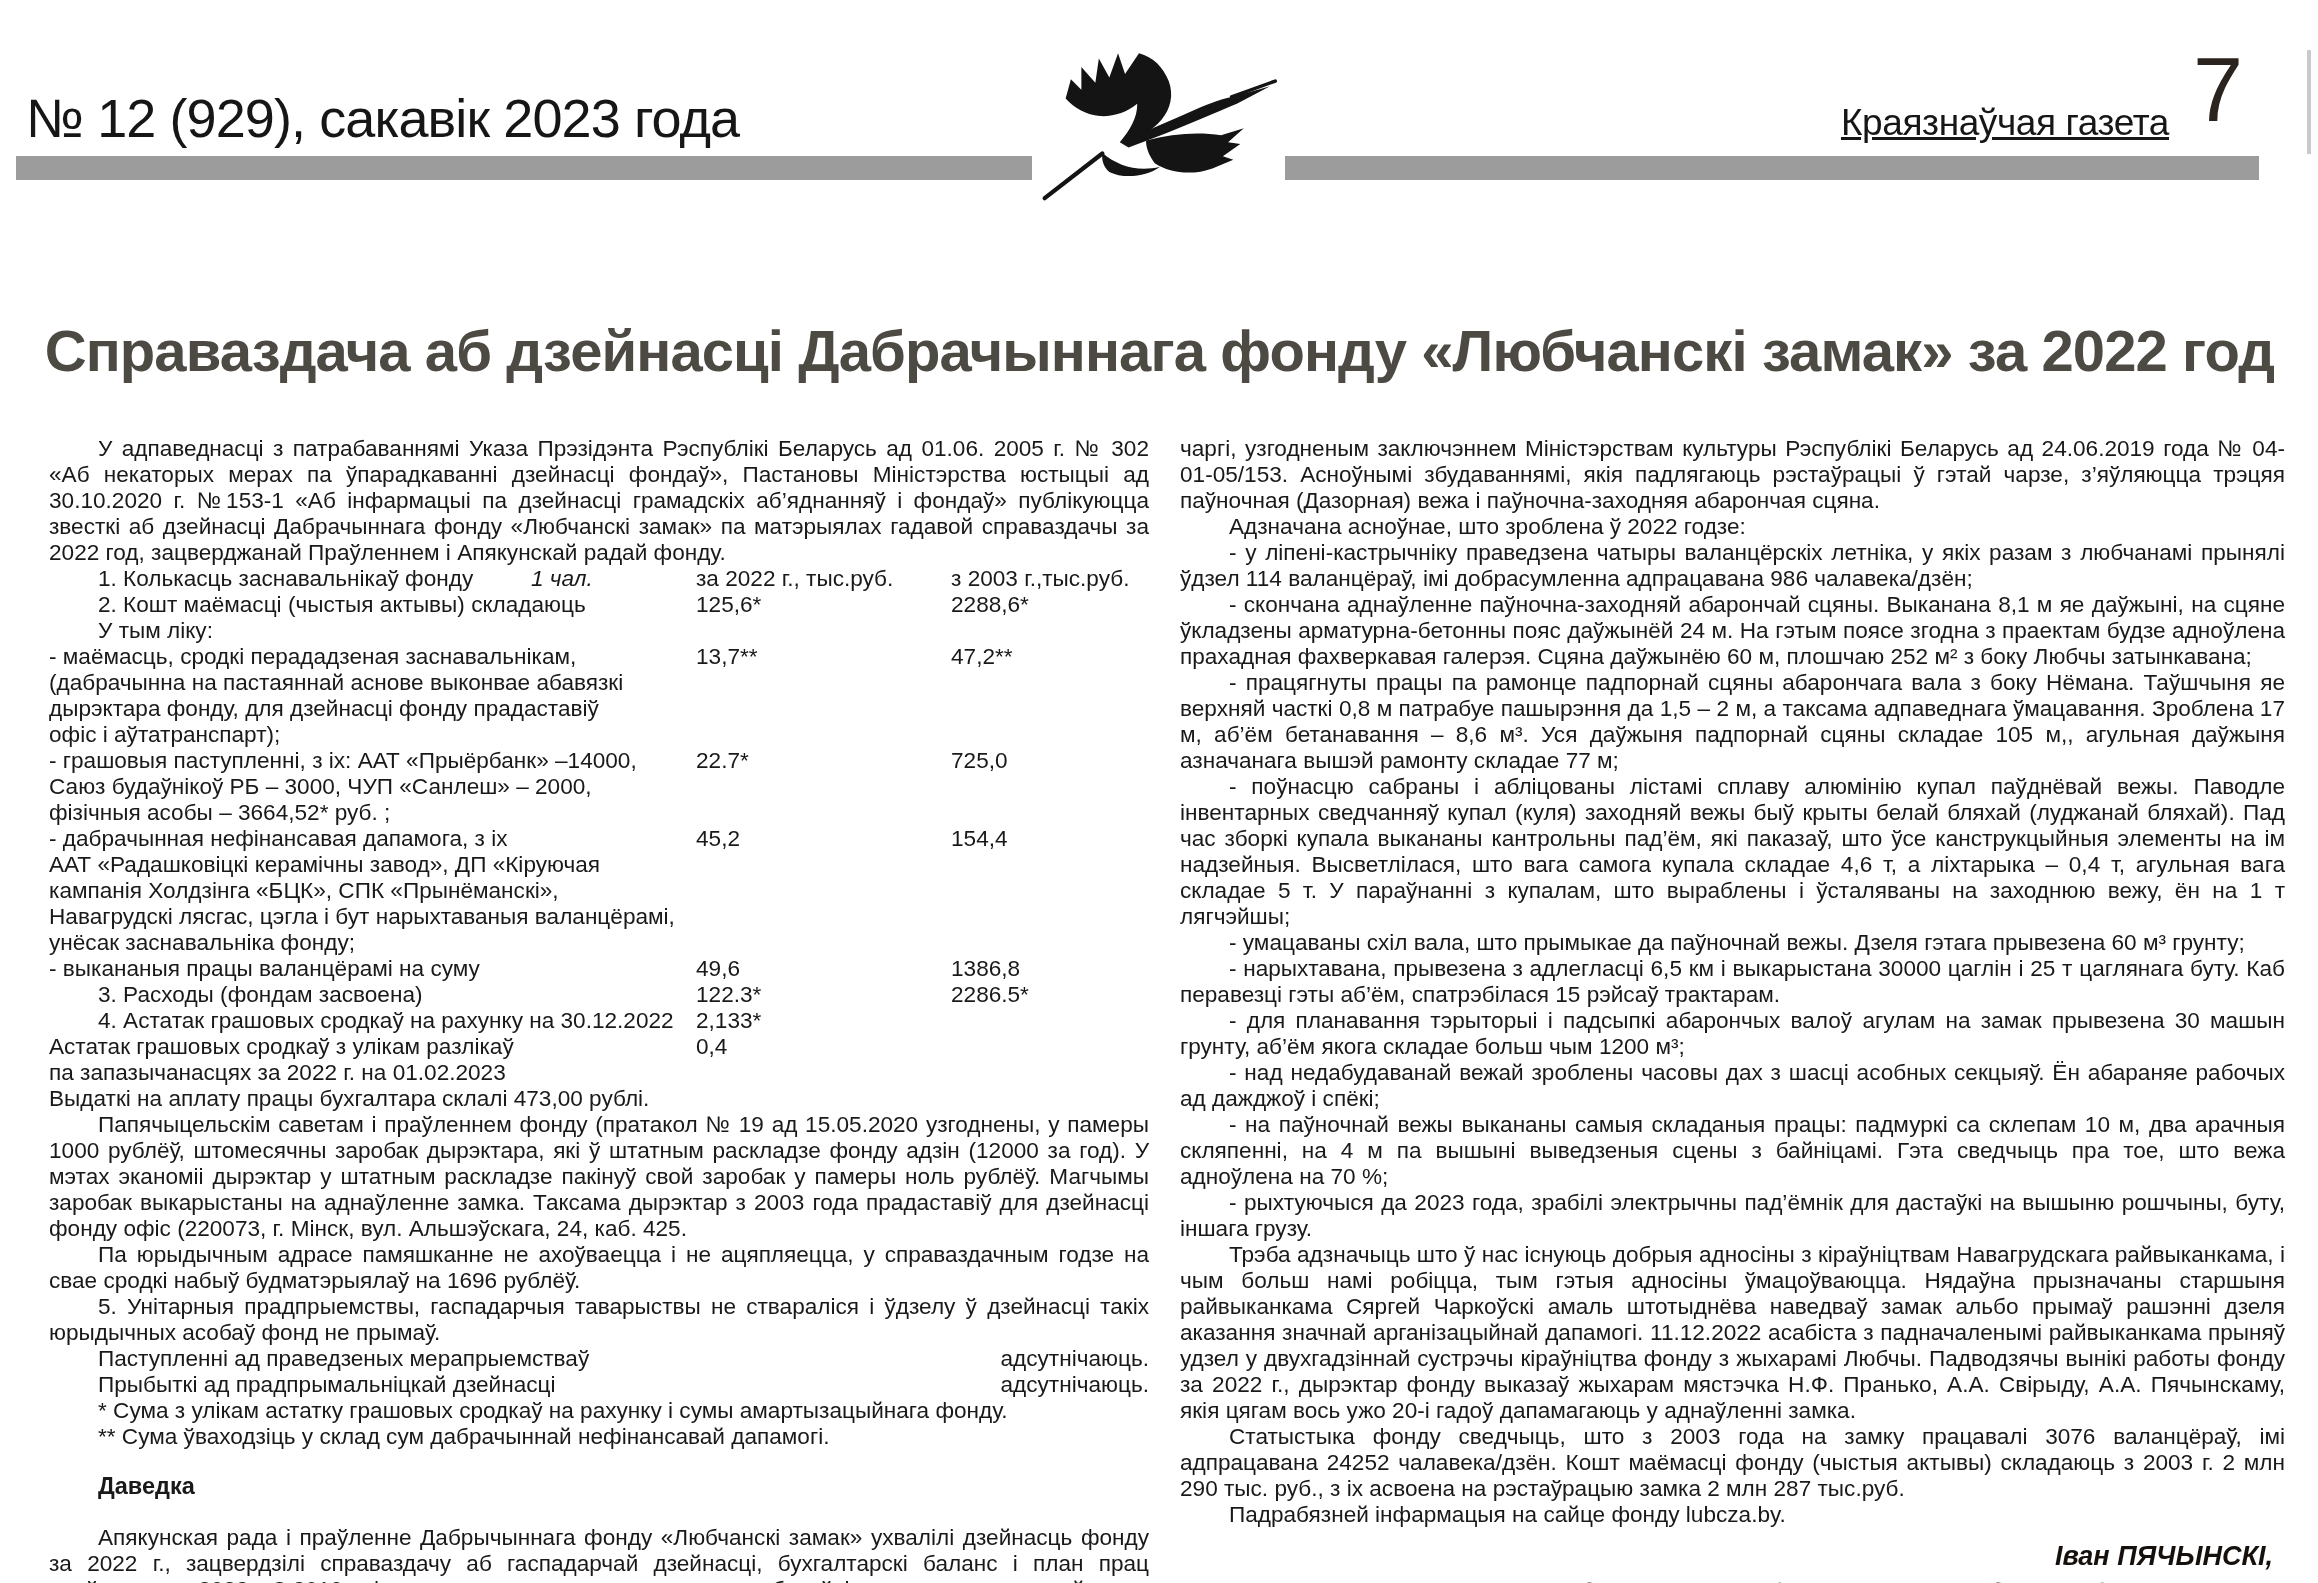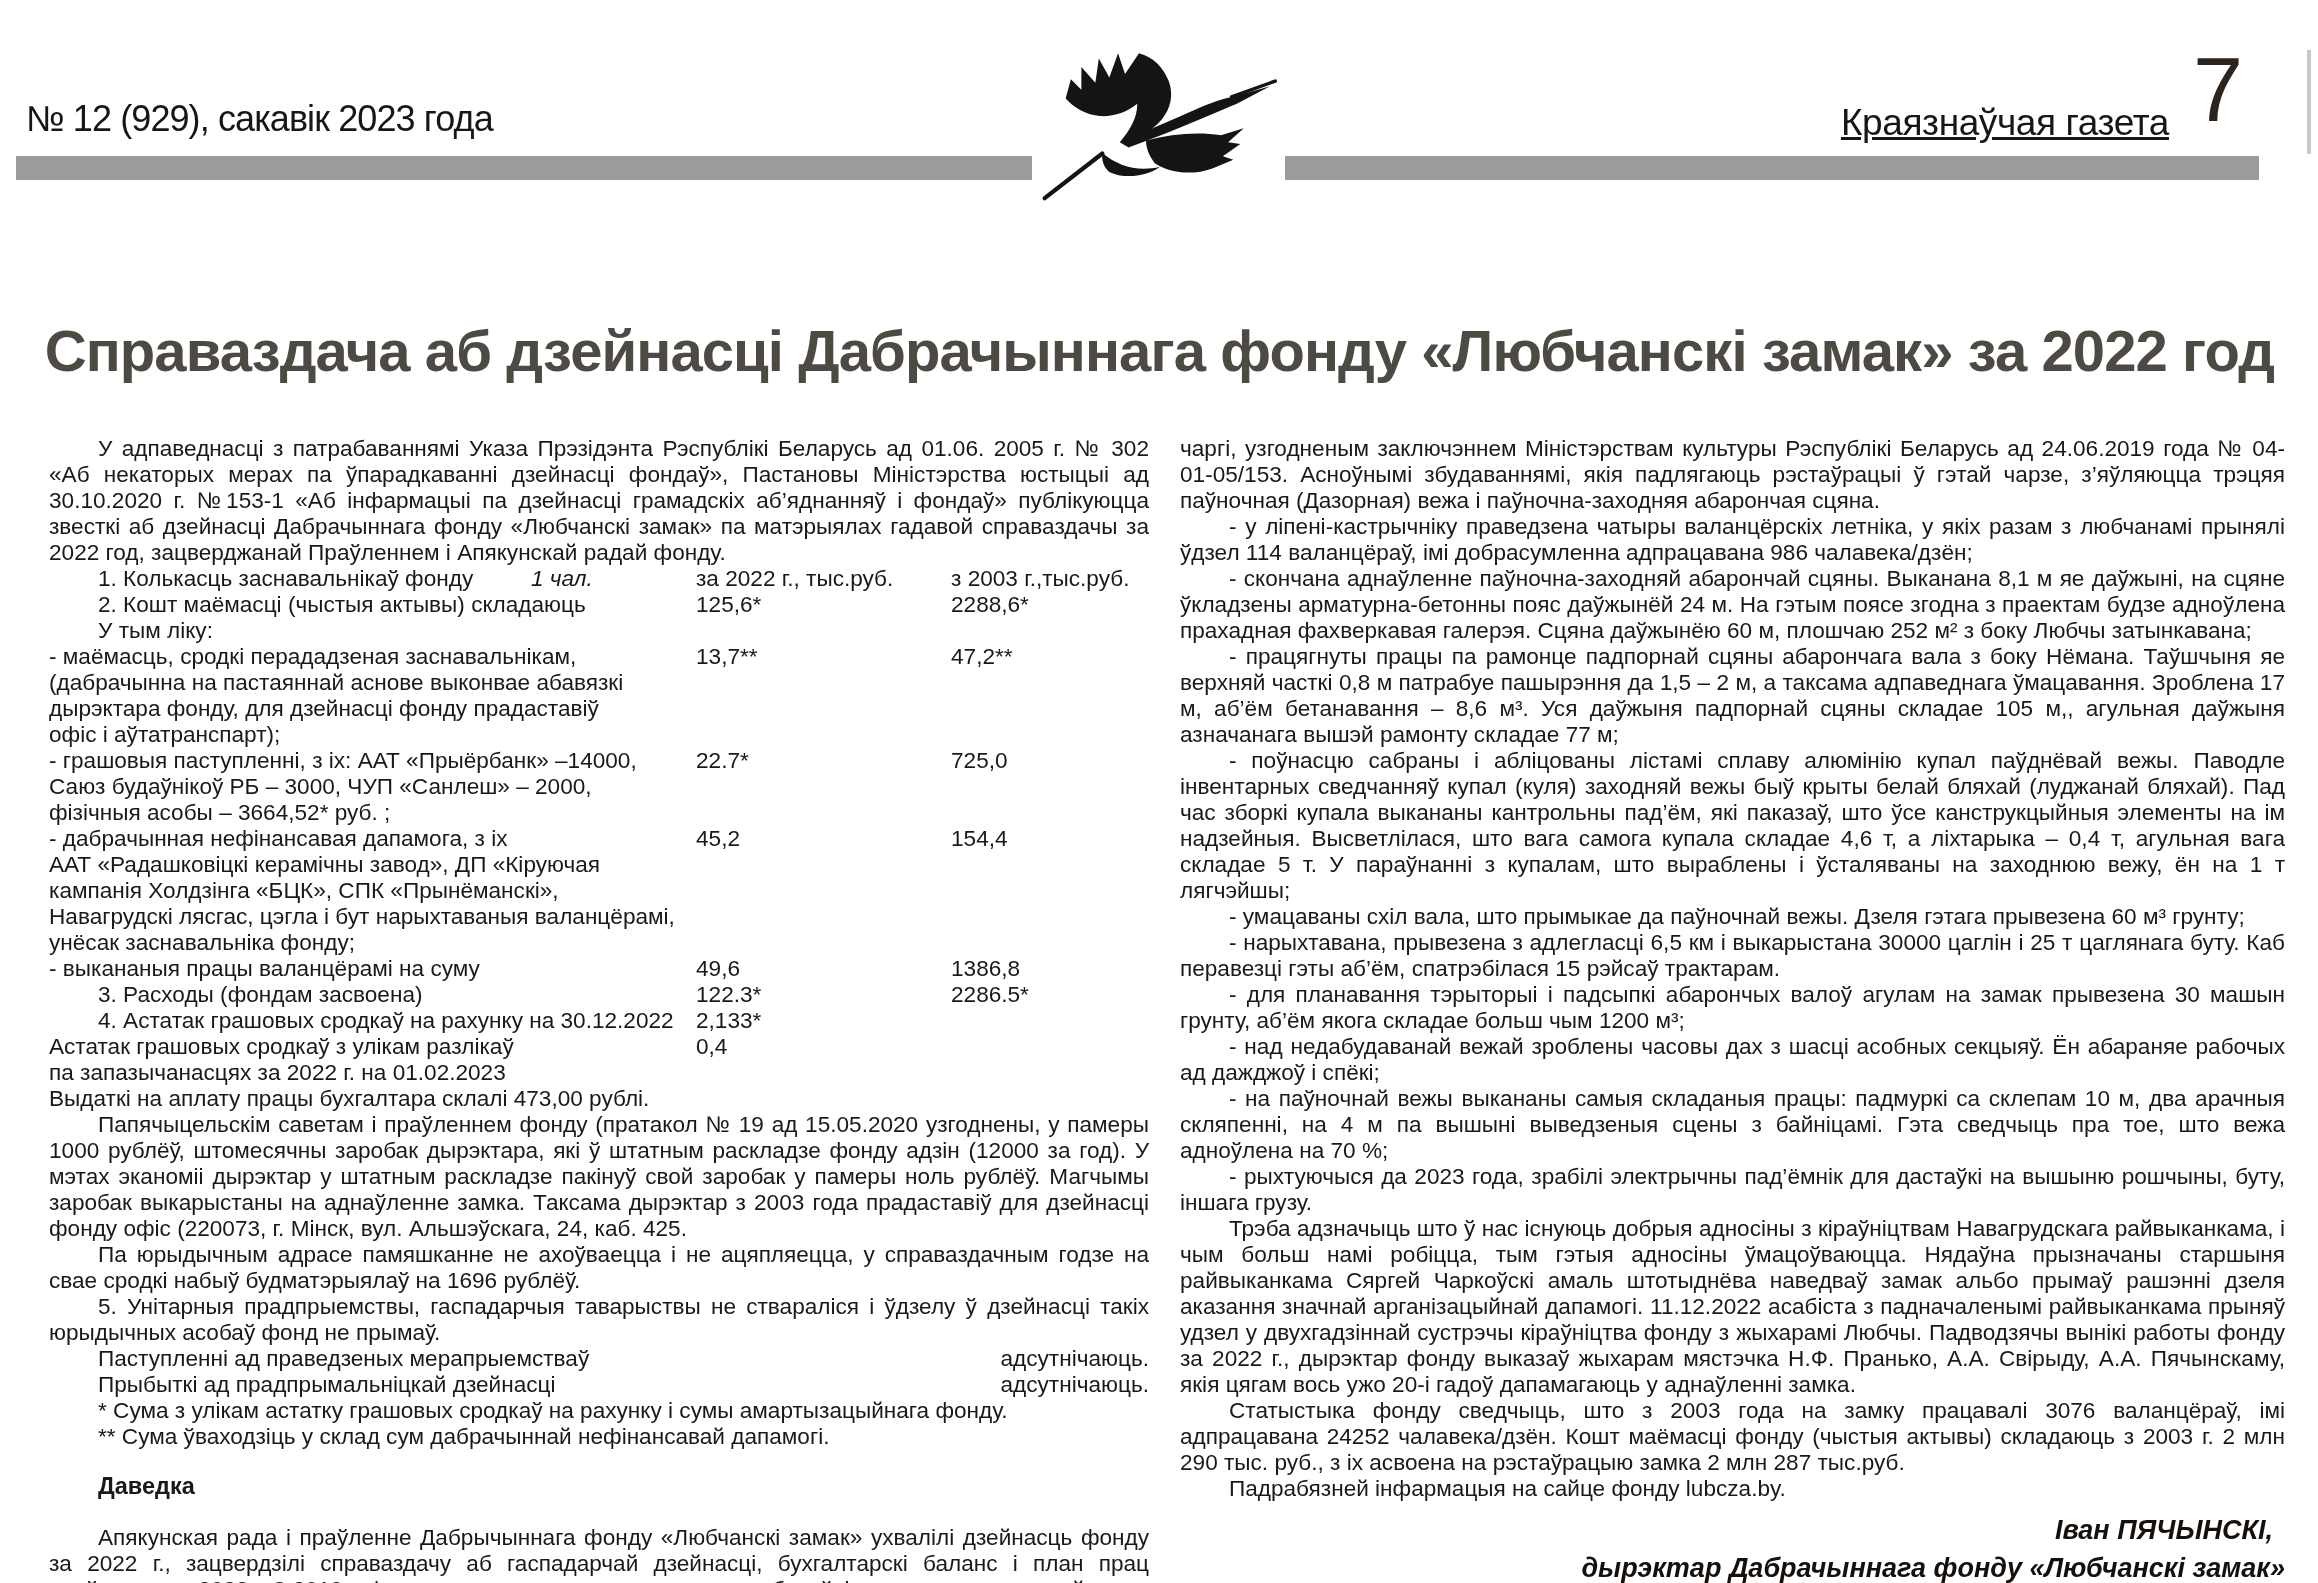--- a/index.html
+++ b/index.html
@@ -1,19 +1,19 @@
 <!DOCTYPE html>
 <html style="font-size:14px"><head>
 <meta charset="utf-8">
 <style>
   html,body{margin:0;padding:0;background:#ffffff;}
   .page{position:relative;width:2319px;height:1583px;background:#ffffff;overflow:hidden;
         font-family:"Liberation Sans","DejaVu Sans",sans-serif;color:#191919;}
   
-  .issue{position:absolute;left:26px;top:96px;font-size:36px;line-height:45px;
+  .issue{position:absolute;left:26px;top:96px;font-size:54px;line-height:45px;
          letter-spacing:-0.9px;color:#161616;white-space:nowrap;}
   .masthead{position:absolute;right:150px;top:103px;font-size:37px;line-height:40px;
             letter-spacing:-0.4px;color:#161616;white-space:nowrap;text-decoration:underline;}
   .pagenum{position:absolute;left:2193px;top:42px;font-size:90px;line-height:96px;
            font-weight:400;color:#2b241e;}
   .rule{position:absolute;top:156px;height:23.5px;background:#9c9c9c;}
   .rule-left{left:15.6px;width:1016px;}
   .rule-right{left:1285px;width:974px;}
   .corner-mark{position:absolute;left:2307px;top:50px;width:3.5px;height:104px;background:#c9c9c9;}
   .logo{position:absolute;left:1015px;top:43px;width:262px;height:167px;}
@@ -171,20 +171,21 @@
     <div class="trow indent">
       <span class="lbl">** Сума ўваходзіць у склад сум дабрачыннай нефінансавай дапамогі.</span>
     </div>
 
     <p class="ref-heading">Даведка</p>
     <p class="ind">Апякунская рада і праўленне Дабрычыннага фонду «Любчанскі замак» ухвалілі дзейнасць фонду за 2022 г., зацвердзілі справаздачу аб гаспадарчай дзейнасці, бухгалтарскі баланс і план прац праўлення на 2023 г. З 2019 г. фондам выконваюцца працы згодна з будаўнічым праектам першай</p>
   </div>
 
   <div class="col col-right">
     <p class="cont">чаргі, узгодненым заключэннем Міністэрствам культуры Рэспублікі Беларусь ад 24.06.2019 года № 04-01-05/153. Асноўнымі збудаваннямі, якія падлягаюць рэстаўрацыі ў гэтай чарзе, з’яўляюцца трэцяя паўночная (Дазорная) вежа і паўночна-заходняя абарончая сцяна.</p>
+    <p class="ind">Адзначана асноўнае, што зроблена ў 2022 годзе:</p>
     <p class="ind">- у ліпені-кастрычніку праведзена чатыры валанцёрскіх летніка, у якіх разам з любчанамі прынялі ўдзел 114 валанцёраў, імі добрасумленна адпрацавана 986 чалавека/дзён;</p>
     <p class="ind">- скончана аднаўленне паўночна-заходняй абарончай сцяны. Выканана 8,1 м яе даўжыні, на сцяне ўкладзены арматурна-бетонны пояс даўжынёй 24 м. На гэтым поясе згодна з праектам будзе адноўлена прахадная фахверкавая галерэя. Сцяна даўжынёю 60 м, плошчаю 252 м² з боку Любчы затынкавана;</p>
     <p class="ind">- працягнуты працы па рамонце падпорнай сцяны абарончага вала з боку Нёмана. Таўшчыня яе верхняй часткі 0,8 м патрабуе пашырэння да 1,5 – 2 м, а таксама адпаведнага ўмацавання. Зроблена 17 м, аб’ём бетанавання – 8,6 м³. Уся даўжыня падпорнай сцяны складае 105 м,, агульная даўжыня азначанага вышэй рамонту складае 77 м;</p>
     <p class="ind">- поўнасцю сабраны і абліцованы лістамі сплаву алюмінію купал паўднёвай вежы. Паводле інвентарных сведчанняў купал (куля) заходняй вежы быў крыты белай бляхай (луджанай бляхай). Пад час зборкі купала выкананы кантрольны пад’ём, які паказаў, што ўсе канструкцыйныя элементы на ім надзейныя. Высветлілася, што вага самога купала складае 4,6 т, а ліхтарыка – 0,4 т, агульная вага складае 5 т. У параўнанні з купалам, што выраблены і ўсталяваны на заходнюю вежу, ён на 1 т лягчэйшы;</p>
     <p class="ind">- умацаваны схіл вала, што прымыкае да паўночнай вежы. Дзеля гэтага прывезена 60 м³ грунту;</p>
     <p class="ind">- нарыхтавана, прывезена з адлегласці 6,5 км і выкарыстана 30000 цаглін і 25 т цаглянага буту. Каб перавезці гэты аб’ём, спатрэбілася 15 рэйсаў трактарам.</p>
     <p class="ind">- для планавання тэрыторыі і падсыпкі абарончых валоў агулам на замак прывезена 30 машын грунту, аб’ём якога складае больш чым 1200 м³;</p>
     <p class="ind">- над недабудаванай вежай зроблены часовы дах з шасці асобных секцыяў. Ён абараняе рабочых ад дажджоў і спёкі;</p>
     <p class="ind">- на паўночнай вежы выкананы самыя складаныя працы: падмуркі са склепам 10 м, два арачныя скляпенні, на 4 м па вышыні выведзеныя сцены з байніцамі. Гэта сведчыць пра тое, што вежа адноўлена на 70 %;</p>
     <p class="ind">- рыхтуючыся да 2023 года, зрабілі электрычны пад’ёмнік для дастаўкі на вышыню рошчыны, буту, іншага грузу.</p>

